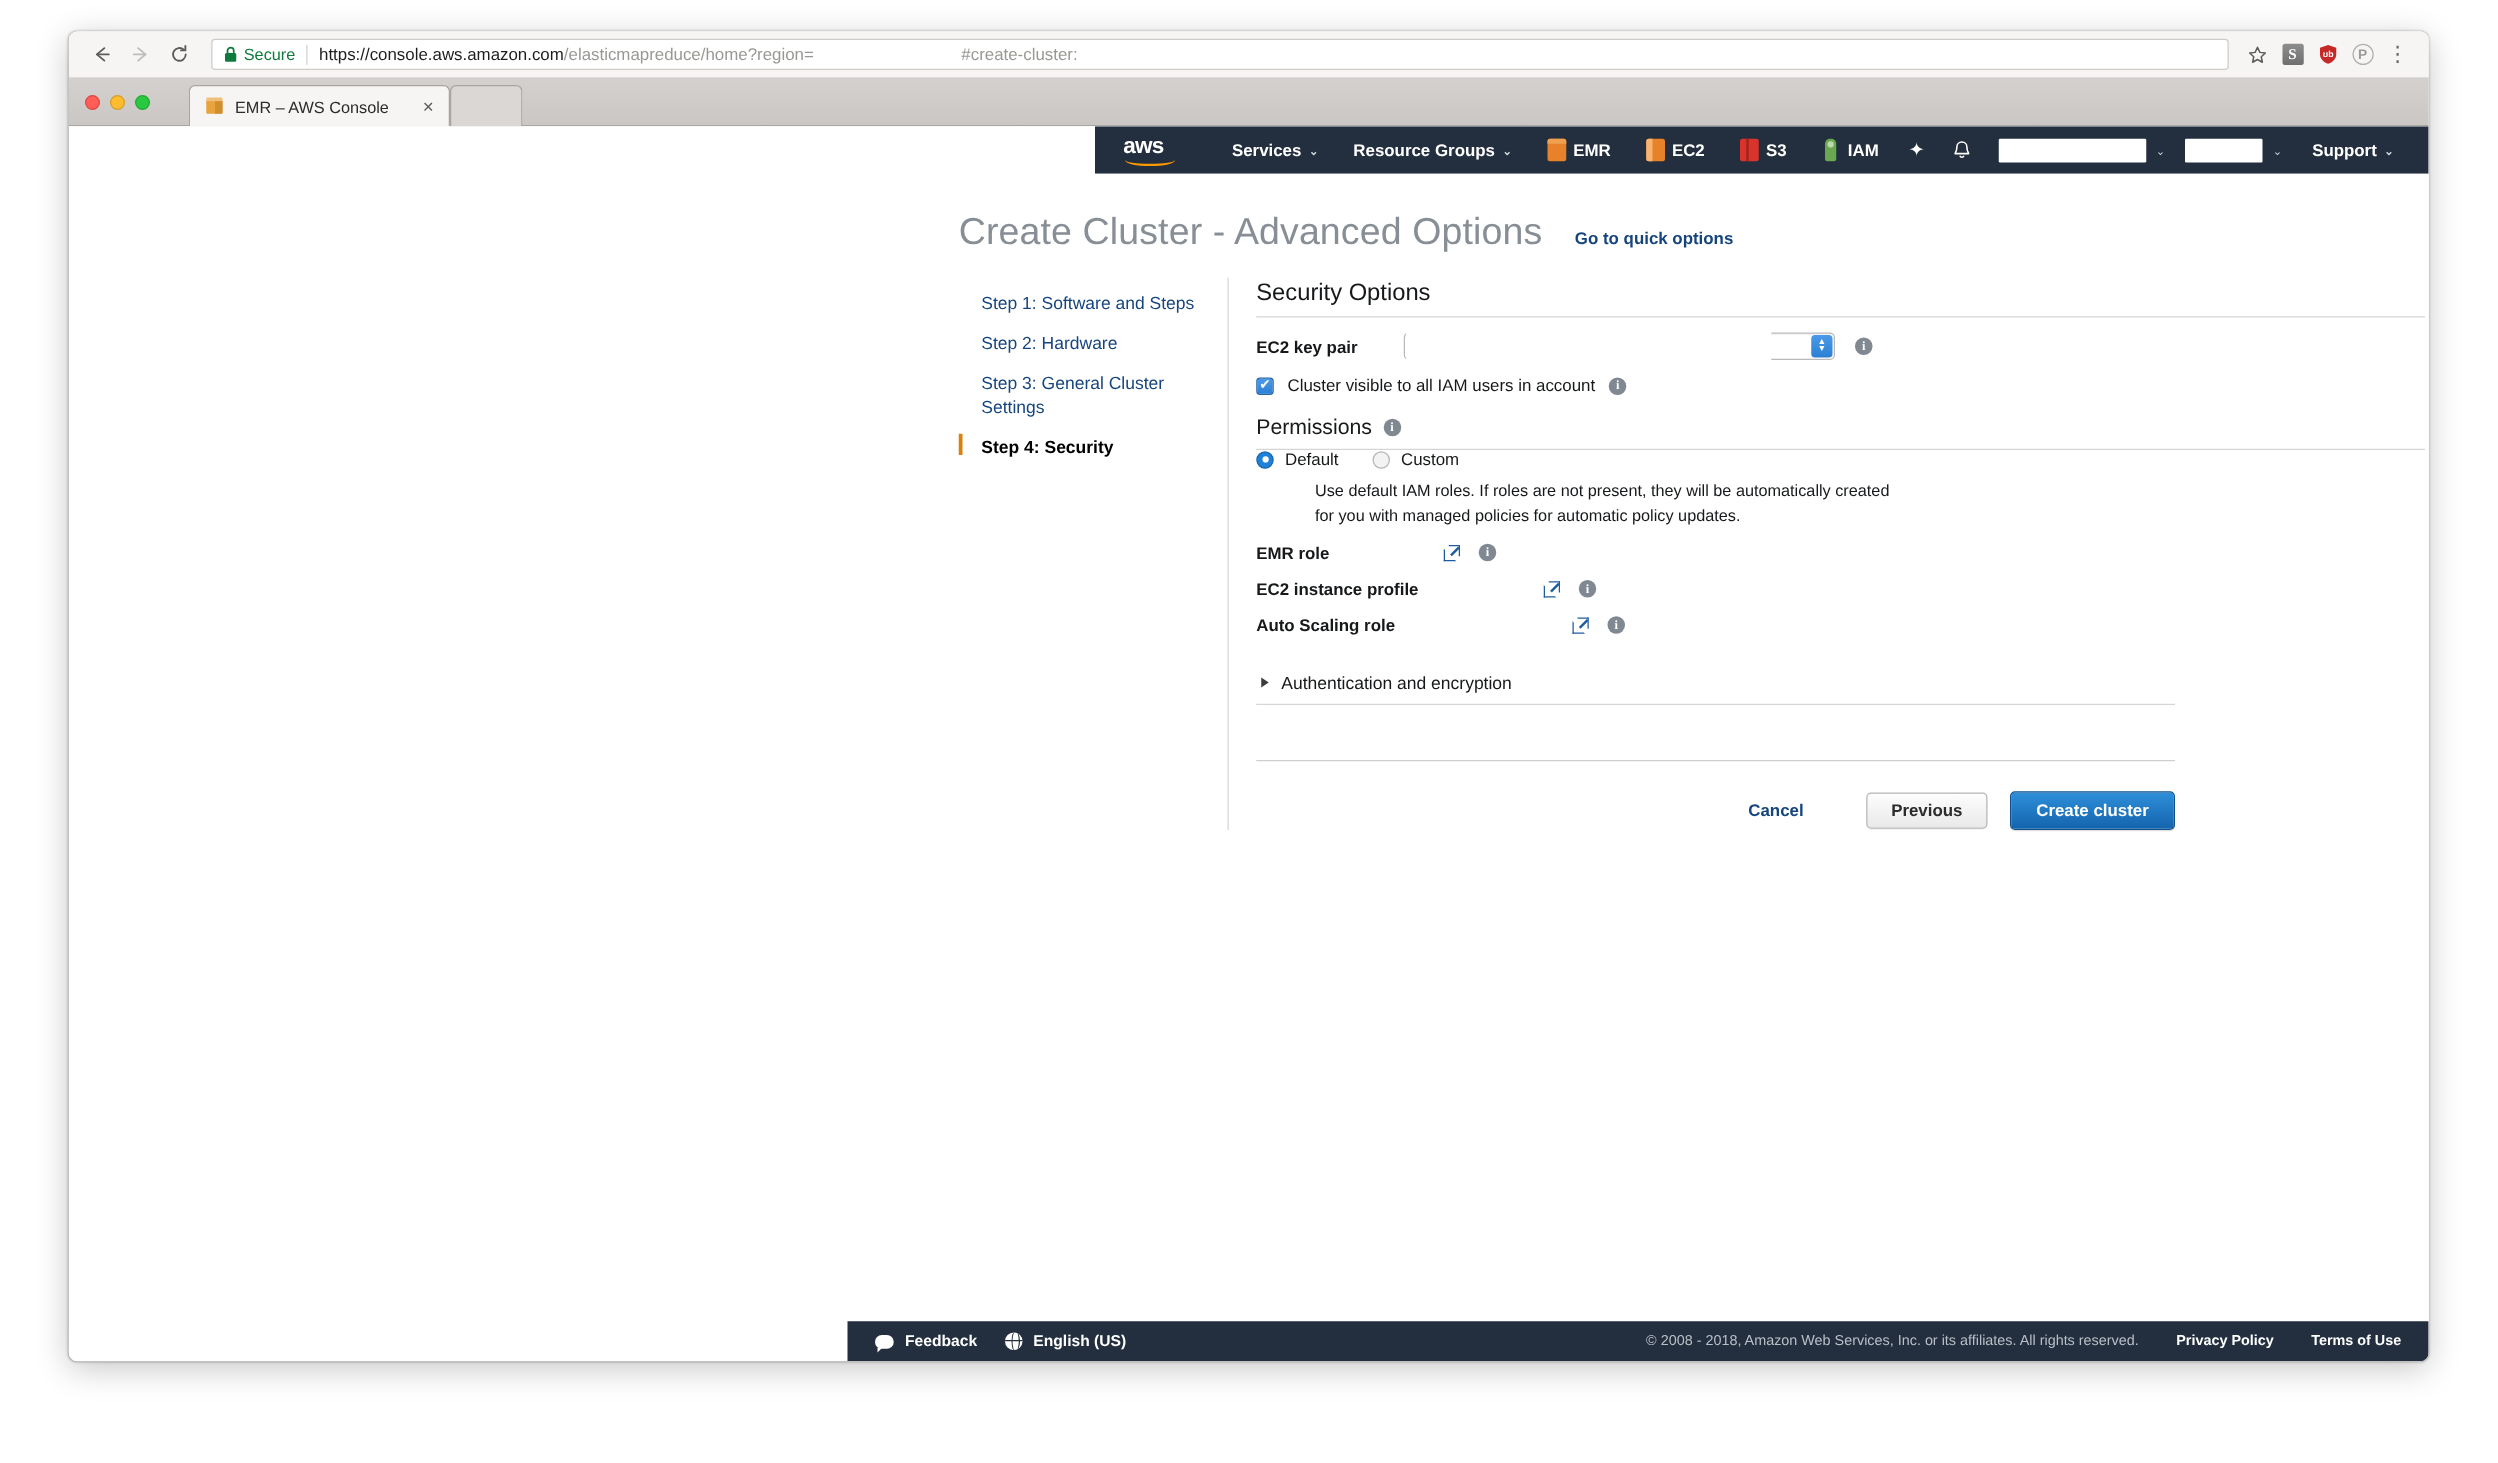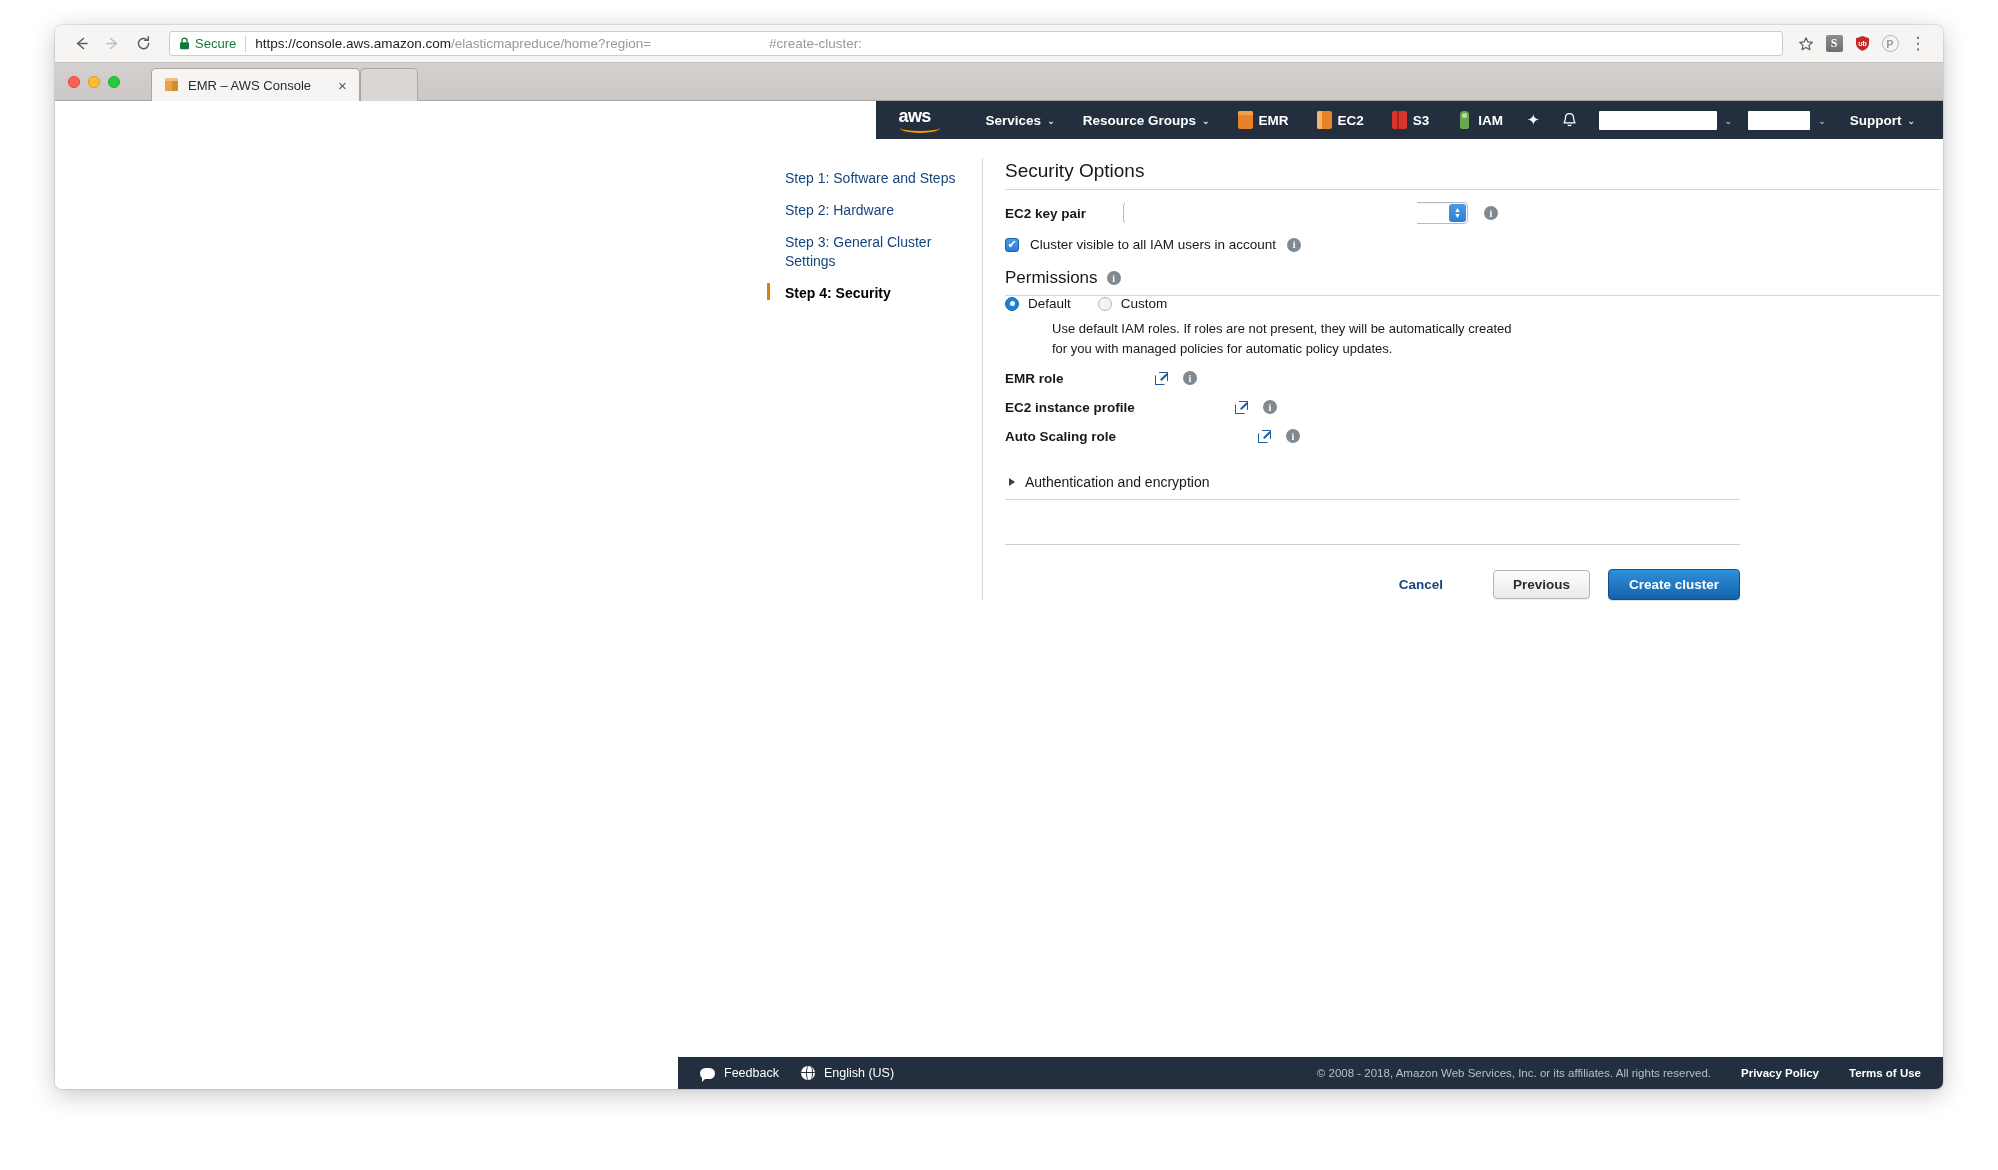--- a/index.html
+++ b/index.html
@@ -351,21 +351,21 @@
 
   
   #footer {
     position: absolute; left: 0; right: 0; bottom: 0;
     height: 32px; background: #232f3e;
     display: flex; align-items: center;
     padding: 0 22px;
   }
   #footer-left { display: flex; align-items: center; gap: 22px; }
   .footer-link {
-    color: #ffffff; font-size: 12.5px; font-weight: normal;
+    color: #ffffff; font-size: 12.5px; font-weight: bold;
     display: flex; align-items: center; gap: 9px; white-space: nowrap;
   }
   #speech-icon {
     width: 15px; height: 11px; background: #ffffff; border-radius: 7px;
     position: relative; flex: 0 0 auto;
   }
   #speech-icon::after {
     content:''; position:absolute; left:2px; bottom:-3px;
     border-left: 4px solid #ffffff;
     border-bottom: 4px solid transparent;
@@ -527,20 +527,24 @@
         </span>
         <span class="nav-item">
           <span>Support</span>
           <span class="caret">⌄</span>
         </span>
       </span>
     </div>
 
     <div id="content">
 
+      <div id="page-header">
+        <h1 id="page-title">Create Cluster - Advanced Options</h1>
+        <a id="quick-options-link">Go to quick options</a>
+      </div>
 
       <div id="body-cols">
 
         <nav id="steps">
           <div class="step">Step 1: Software and Steps</div>
           <div class="step">Step 2: Hardware</div>
           <div class="step">Step 3: General Cluster Settings</div>
           <div class="step active">Step 4: Security</div>
         </nav>
 

